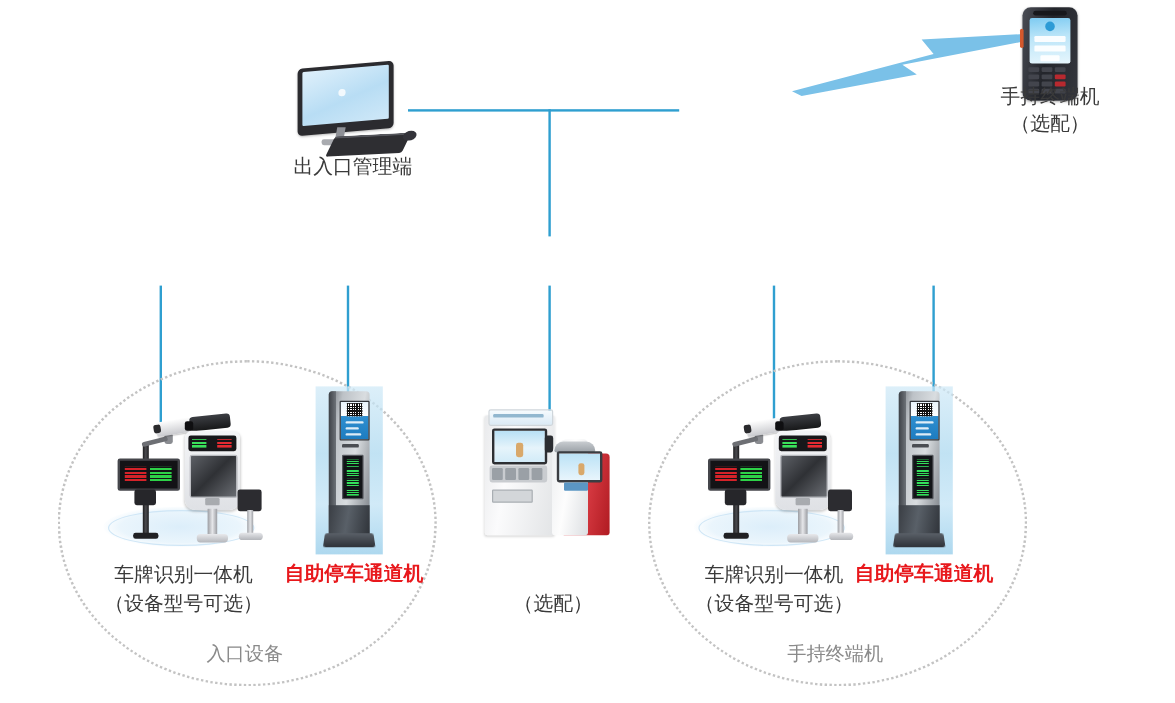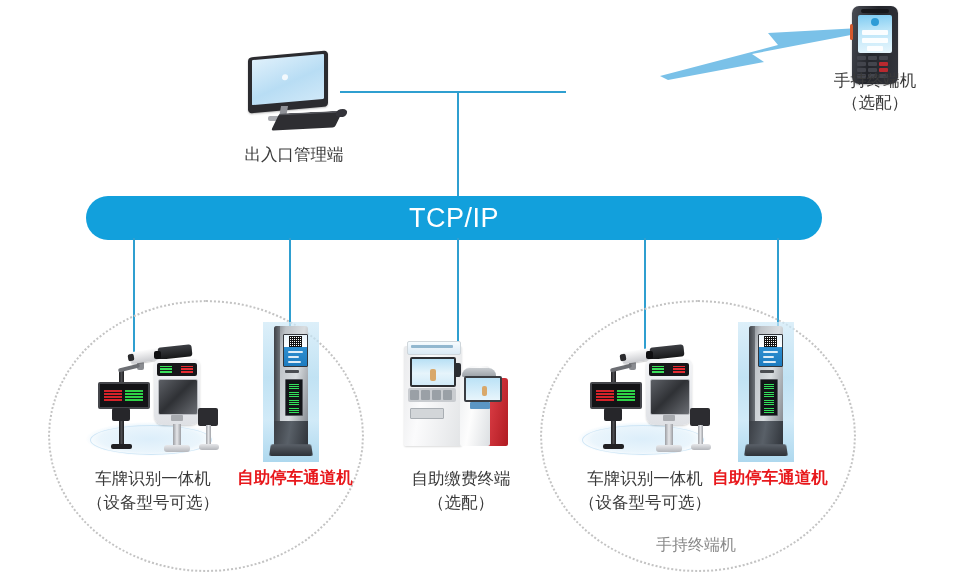--- a/index.html
+++ b/index.html
@@ -408,21 +408,21 @@
   <div id="pc-workstation" class="abs">
     <div class="pc-screen-outer">
       <div class="pc-screen-inner"></div>
       <div class="pc-screen-dot"></div>
     </div>
     <div class="pc-neck"></div>
     <div class="pc-base"></div>
     <div class="pc-keyboard"></div>
     <div class="pc-mouse"></div>
   </div>
-  <div class="label" style="left:194px;top:144px;width:200px;">出入口管理端</div>
+  <div class="label" style="left:194px;top:128px;width:200px;">出入口管理端</div>
 
 
   <svg id="wireless-bolt" class="abs" viewBox="0 0 200 52">
     <polygon points="0,48 118,17 108,5 200,0 196,6 92,26 104,34 8,52" fill="#7ac1e8"></polygon>
   </svg>
 
   <div id="handheld-terminal" class="abs">
     <div class="pda-body"></div>
     <div class="pda-side"></div>
     <div class="pda-top"></div>
@@ -443,23 +443,20 @@
       <div class="pda-key" style="left:11px;top:12px;"></div>
       <div class="pda-key red" style="left:22px;top:12px;"></div>
       <div class="pda-key" style="left:0px;top:18px;"></div>
       <div class="pda-key" style="left:11px;top:18px;"></div>
       <div class="pda-key" style="left:22px;top:18px;"></div>
     </div>
   </div>
   <div class="label" style="left:795px;top:70px;width:160px;">手持终端机</div>
   <div class="label" style="left:795px;top:92px;width:160px;">（选配）</div>
 
-  <div id="tcpip-bar" class="abs">
-    <span>TCP/IP</span>
-  </div>
 
   <div class="abs vline" style="left:133px;top:238px;height:122px;"></div>
   <div class="abs vline" style="left:289px;top:238px;height:122px;"></div>
   <div class="abs vline" style="left:457px;top:238px;height:112px;"></div>
   <div class="abs vline" style="left:644px;top:238px;height:122px;"></div>
   <div class="abs vline" style="left:777px;top:238px;height:122px;"></div>
 
   <div class="abs group-ellipse" style="left:48px;top:300px;width:312px;height:268px;"></div>
 
   <div class="lpr-station" style="left:78px;top:330px;">
@@ -509,20 +506,21 @@
       <div class="kiosk-led-ch" style="top:19px;"></div>
       <div class="kiosk-led-ch" style="top:27px;"></div>
     </div>
     <div class="kiosk-lower"></div>
     <div class="kiosk-base"></div>
   </div>
 
   <div class="label" style="left:63px;top:468px;width:180px;">车牌识别一体机</div>
   <div class="label" style="left:63px;top:492px;width:180px;">（设备型号可选）</div>
   <div class="label red" style="left:215px;top:467px;width:160px;">自助停车通道机</div>
+  <div class="label group" style="left:144px;top:534px;width:120px;">入口设备</div>
 
   <div id="payment-terminal" class="abs">
     <div class="pay-white"></div>
     <div class="pay-header"></div>
     <div class="pay-header-txt"></div>
     <div class="pay-screen">
       <div class="pay-scr-fig"></div>
     </div>
     <div class="pay-reader"></div>
     <div class="pay-buttons">
@@ -535,21 +533,20 @@
     <div class="pay-red">
       <div class="pay-red-base"></div>
       <div class="pay-red-white"></div>
       <div class="pay-red-top"></div>
       <div class="pay-red-screen">
         <div class="pay-red-fig"></div>
       </div>
       <div class="pay-red-pad"></div>
     </div>
   </div>
-  <div class="label" style="left:376px;top:468px;width:170px;">自助缴费终端</div>
   <div class="label" style="left:376px;top:492px;width:170px;">（选配）</div>
 
   <div class="abs group-ellipse" style="left:540px;top:300px;width:312px;height:268px;"></div>
 
   <div class="lpr-station" style="left:570px;top:330px;">
     <div class="lpr-ground"></div>
     <div class="lpr-ground-ring"></div>
     <div class="cam-pole"></div>
     <div class="cam-pole-foot"></div>
     <div class="cam-mount"></div>

